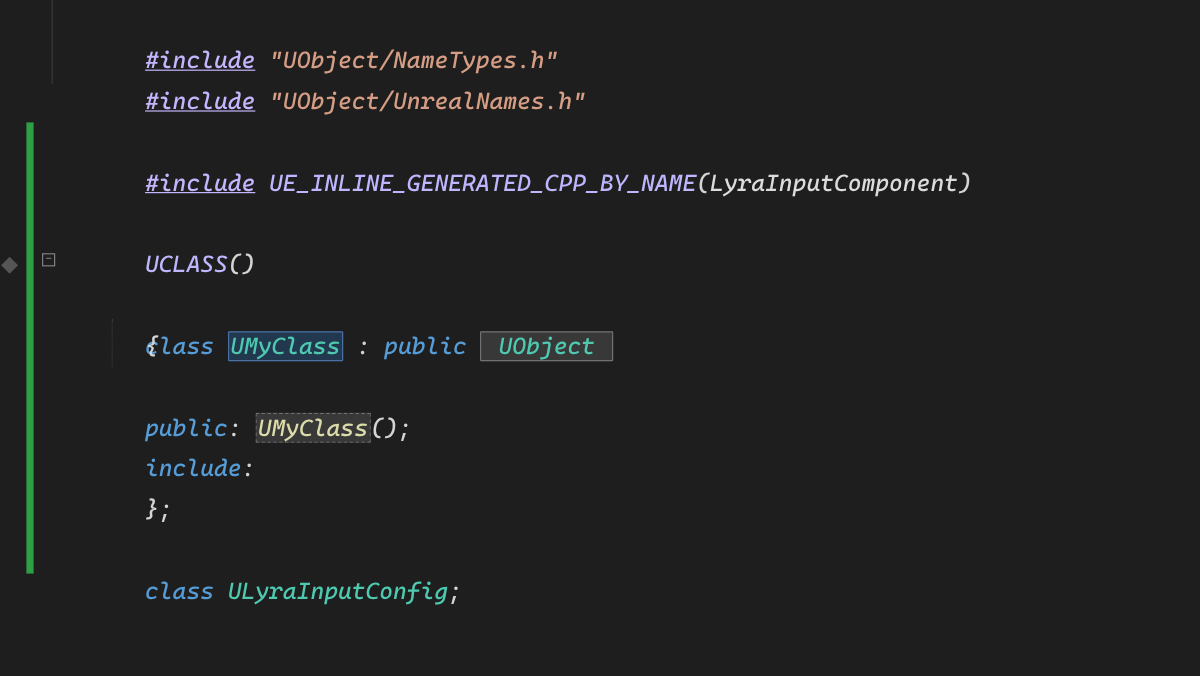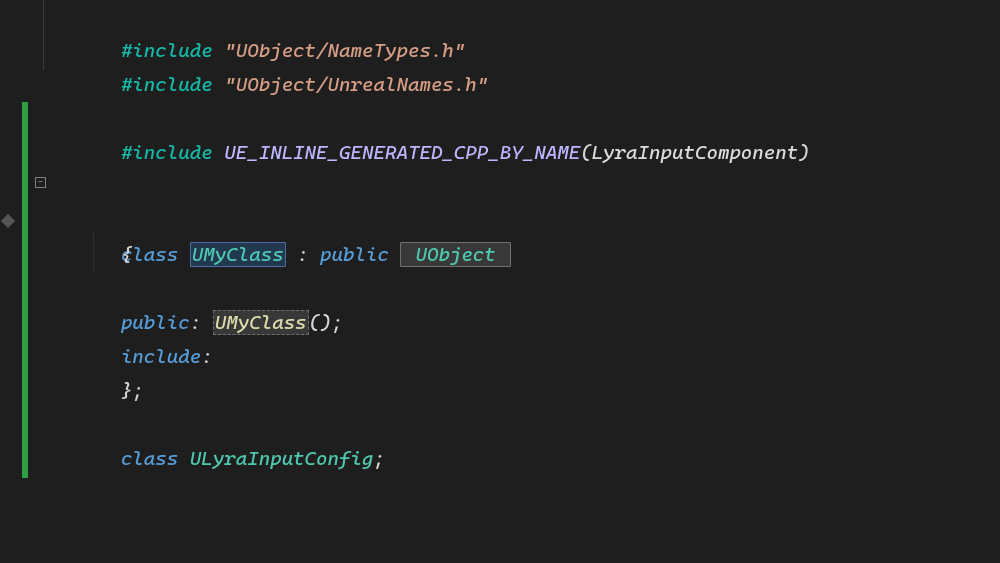--- a/index.html
+++ b/index.html
@@ -61,21 +61,21 @@
     border-left: 1.5px solid #3a3a3a;
     left: -9px;
     top: -8px;
     height: 78px;
   }
   .indent-guide {
     position: absolute;
     border-left: 1.5px dotted #3a3a3a;
   }
   
-  .c-dir { color: #14b8a6; } 
+  .c-dir { color: #c4b5fd; text-decoration: underline; } 
   .c-str { color: #d69d85; } 
   .c-macro { color: #beb7ff; } 
   .c-kw { color: #569cd6; } 
   .c-type { color: #4ec9b0; } 
   .c-method { color: #dcdcaa; }
   .c-paren { color: #d4d4d4; }
   .c-punct { color: #d4d4d4; }
   .c-plain { color: #dcdcdc; }
   
   .sel-box {
@@ -130,20 +130,23 @@
     </div>
 
     <div class="line"></div>
 
     <div class="line">
       <span class="c-dir">#include</span><span> </span><span class="c-macro">UE_INLINE_GENERATED_CPP_BY_NAME</span><span class="c-paren">(</span><span class="c-plain">LyraInputComponent</span><span class="c-paren">)</span>
     </div>
 
     <div class="line"></div>
 
+    <div class="line">
+      <span class="c-macro">UCLASS</span><span class="c-paren">()</span>
+    </div>
 
     <div class="line">
       <span class="fold-marker">−</span>
       <span class="c-kw">class</span><span> </span><span class="c-type sel-box">UMyClass</span><span class="c-punct"> : </span><span class="c-kw">public</span><span> </span><span class="c-type hl-box">UObject</span>
     </div>
 
     <div class="line">
       <span class="c-punct">{</span>
       <div class="indent-guide" style="left: 41px; top: 28px; height: 40px;"></div>
     </div>

